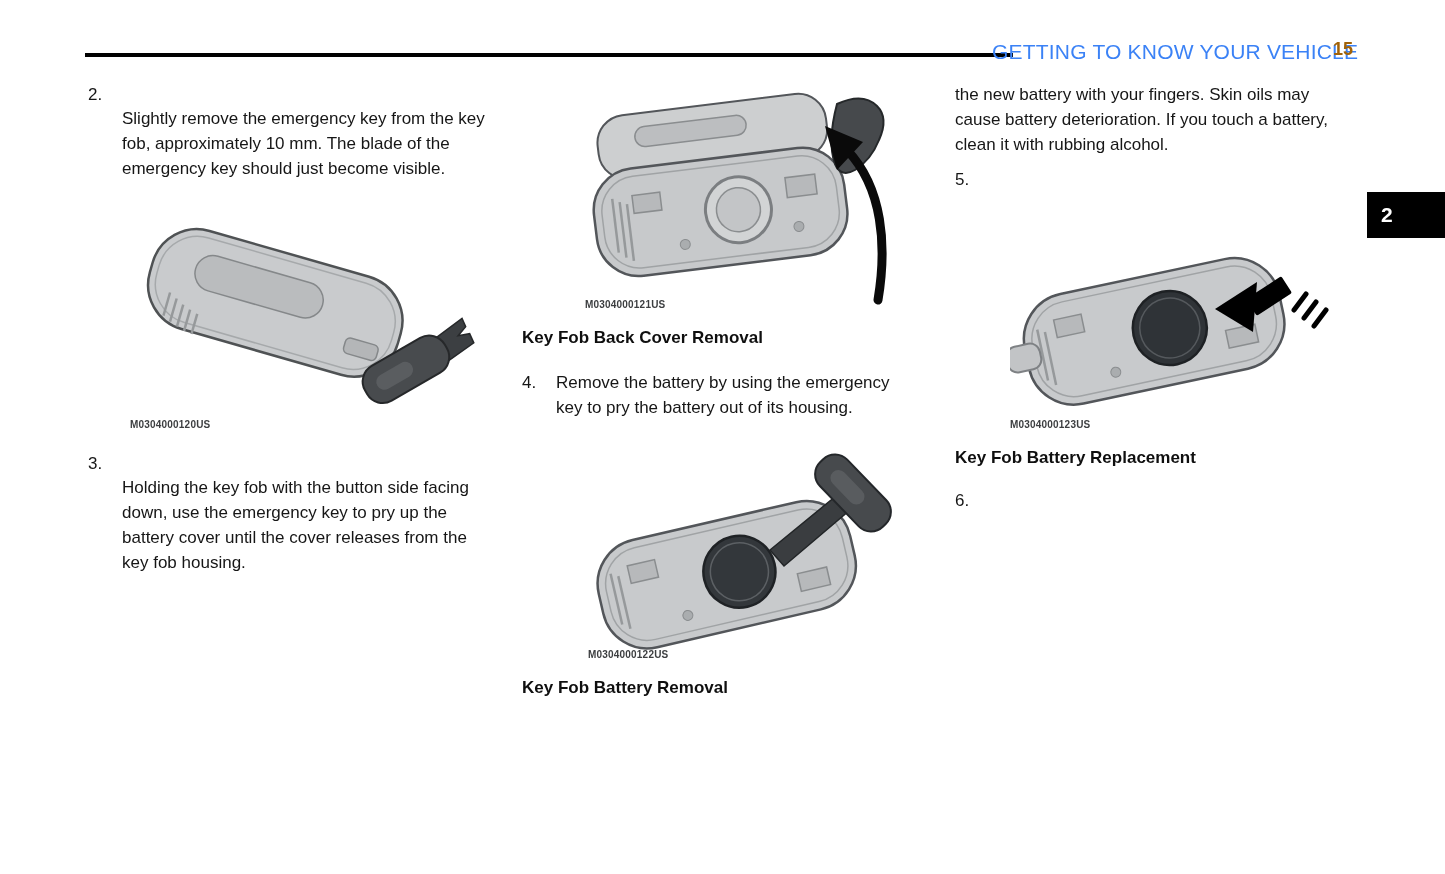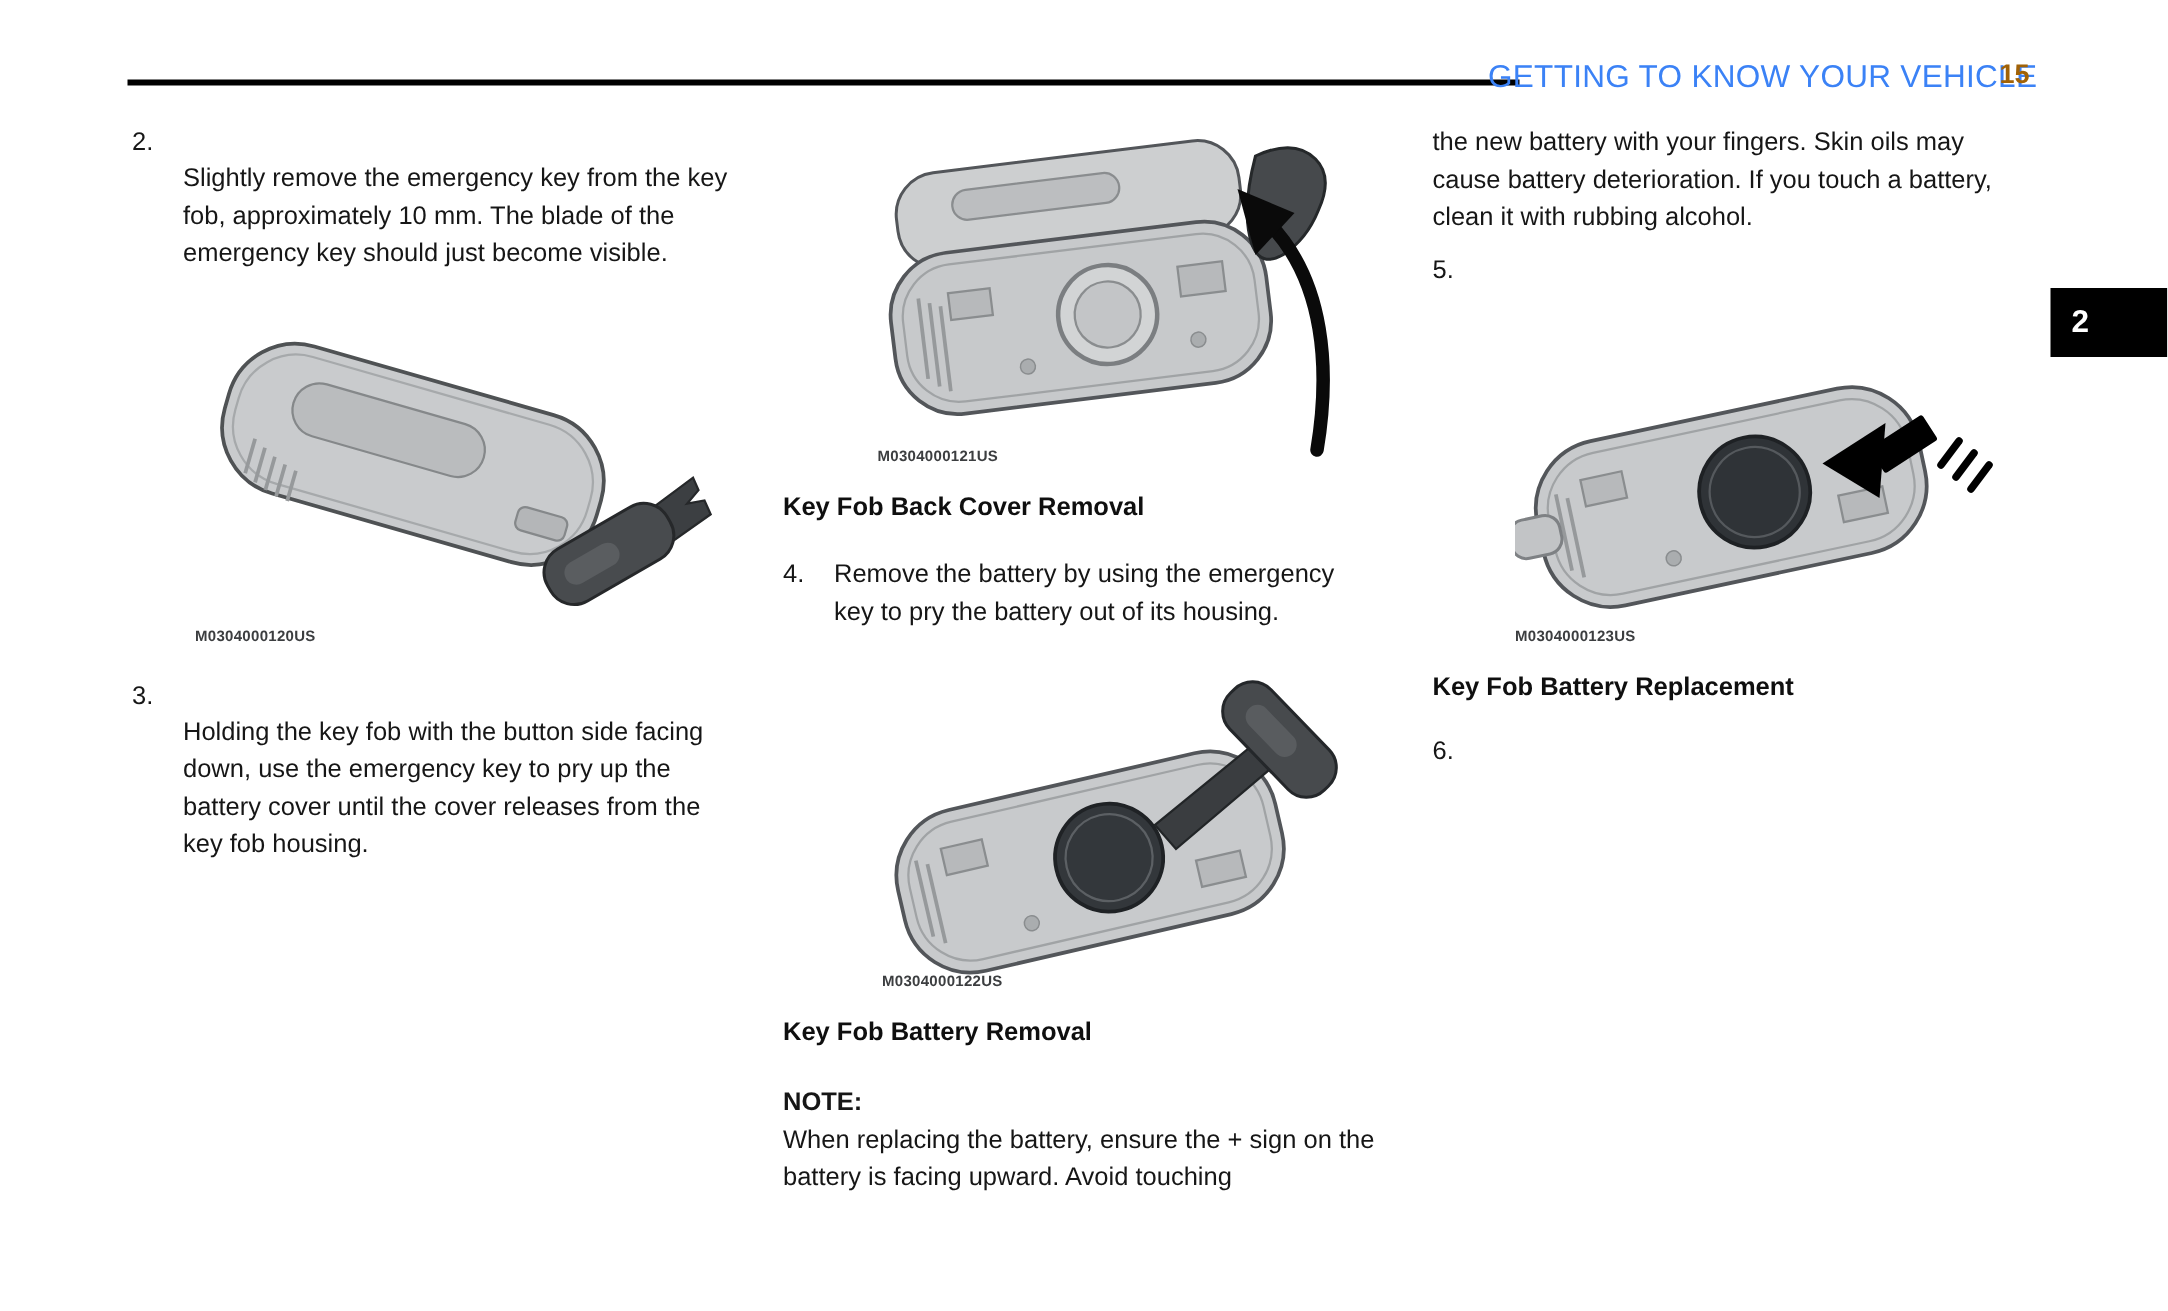--- a/index.html
+++ b/index.html
@@ -139,24 +139,20 @@
           <g transform="rotate(46 265 49)">
             <rect x="220" y="30" width="90" height="38" rx="17" fill="#474a4d" stroke="#24272a" stroke-width="2"></rect>
             <rect x="236" y="41" width="42" height="16" rx="8" fill="#595c5f"></rect>
           </g>
         </svg>
         <div class="fig-code">M0304000122US</div>
       </div>
       <div class="fig-caption">Key Fob Battery Removal</div>
     </div>
 
-    <div style="margin-top:22px;">
-      <div class="note-label">NOTE:</div>
-      <div>When replacing the battery, ensure the + sign on the battery is facing upward. Avoid touching</div>
-    </div>
   </div>
 
   <div class="col col3">
     <div>the new battery with your fingers. Skin oils may cause battery deterioration. If you touch a battery, clean it with rubbing alcohol.</div>
 
     <div class="list-item" style="margin-top:10px;">
       <div class="num">5.</div>
     </div>
 
     <div class="figure-wrap" style="margin-top:22px;">

